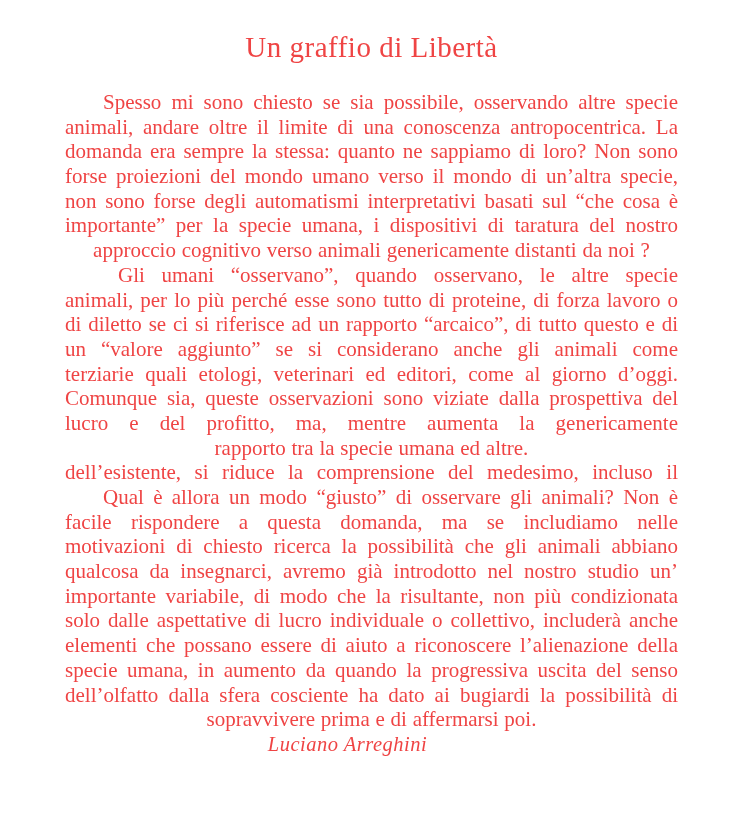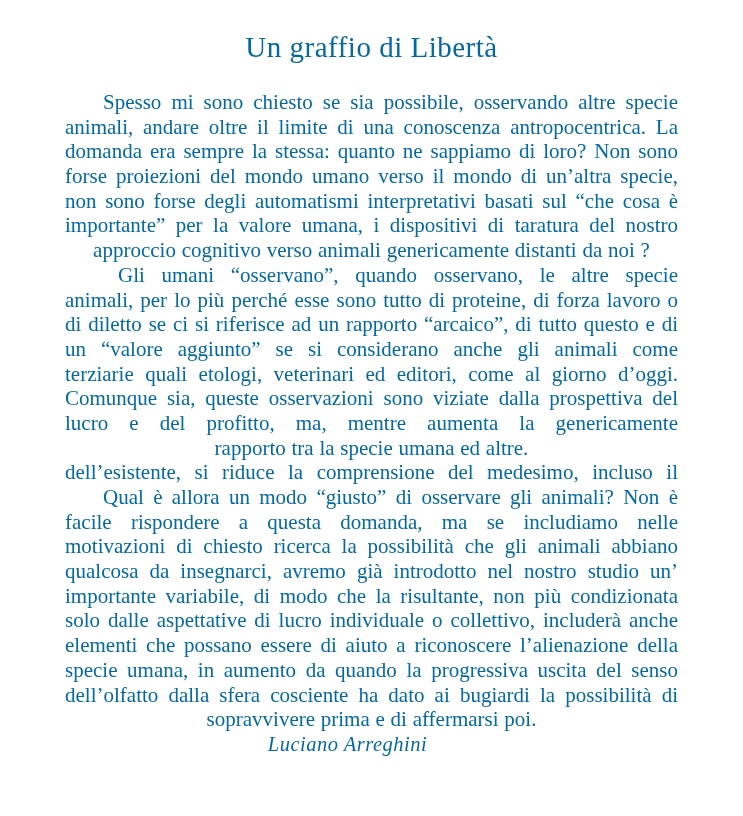--- a/index.html
+++ b/index.html
@@ -5,21 +5,21 @@
   html, body {
     margin: 0;
     padding: 0;
     background: #ffffff;
   }
   .page {
     position: relative;
     width: 743px;
     height: 816px;
     background: #ffffff;
-    color: #0369a1;
+    color: #ef4444;
     font-family: "Liberation Serif", serif;
     box-sizing: border-box;
     padding: 30px 65px 0 65px;
     overflow: hidden;
   }
   .doc-title {
     margin: 0 0 26px 0;
     font-size: 29px;
     font-weight: normal;
     line-height: 34px;
@@ -58,21 +58,21 @@
 <div class="page">
 
   <h1 class="doc-title">Un graffio di Libertà</h1>
 
   <div class="para">
     <div class="ln ind-a">Spesso mi sono chiesto se sia possibile, osservando altre specie</div>
     <div class="ln">animali,  andare oltre il limite di una conoscenza antropocentrica. La</div>
     <div class="ln">domanda era sempre la stessa: quanto ne sappiamo di loro? Non sono</div>
     <div class="ln">forse proiezioni del mondo umano verso il mondo di un’altra specie,</div>
     <div class="ln">non sono forse degli automatismi interpretativi basati sul “che cosa è</div>
-    <div class="ln">importante” per la valore umana, i dispositivi di taratura del nostro</div>
+    <div class="ln">importante” per la specie umana, i dispositivi di taratura del nostro</div>
     <div class="ln ln-end">approccio cognitivo verso animali genericamente distanti da noi ?</div>
   </div>
 
   <div class="para">
     <div class="ln ind-b">Gli umani “osservano”, quando osservano, le altre specie</div>
     <div class="ln">animali, per lo più perché esse sono tutto di proteine, di forza lavoro o</div>
     <div class="ln">di diletto se ci si riferisce ad un rapporto “arcaico”, di tutto questo e di</div>
     <div class="ln">un “valore aggiunto” se si considerano anche gli animali come</div>
     <div class="ln">terziarie quali etologi, veterinari ed editori, come al giorno d’oggi.</div>
     <div class="ln">Comunque sia, queste osservazioni sono viziate dalla prospettiva del</div>

